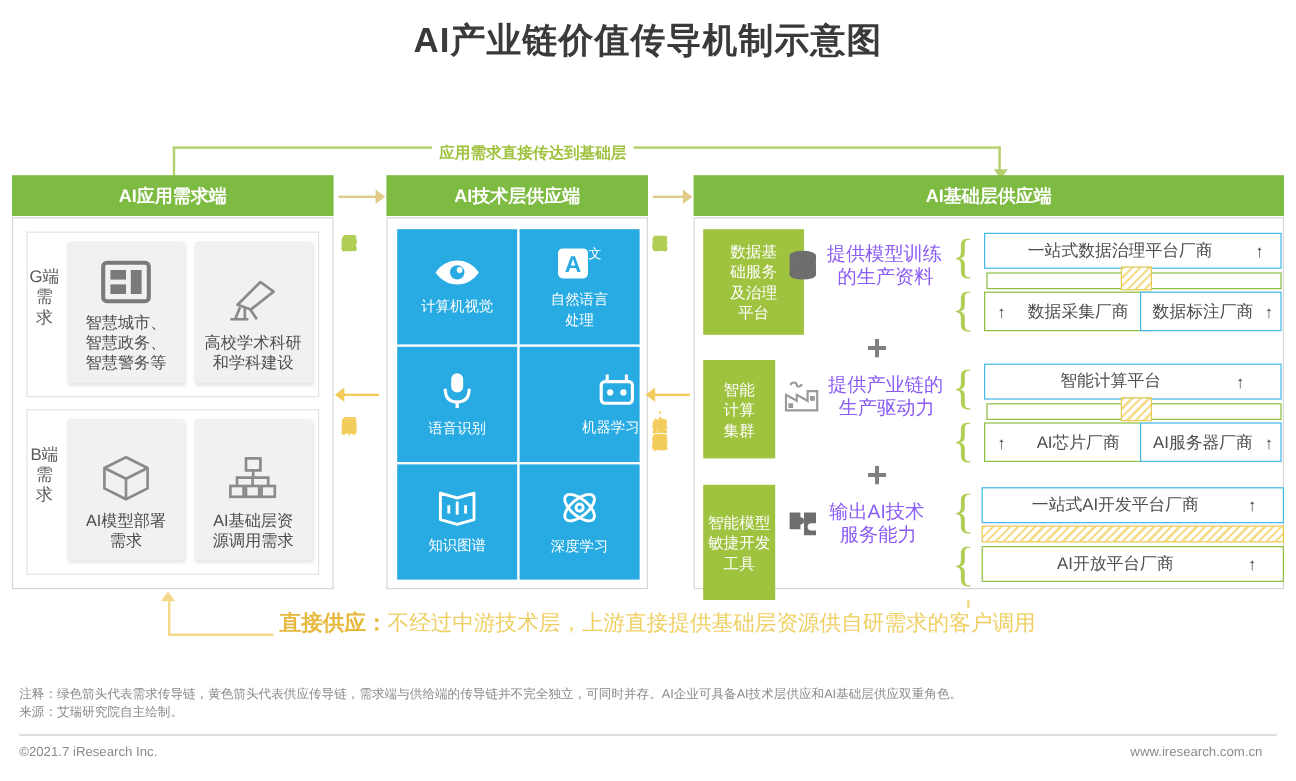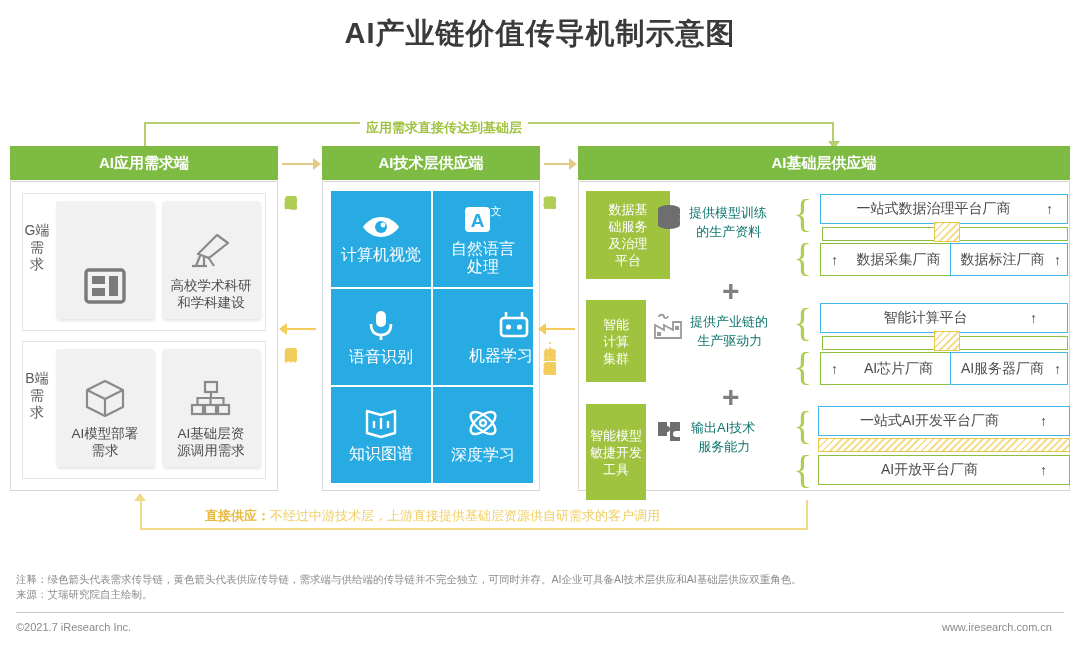--- a/index.html
+++ b/index.html
@@ -91,21 +91,21 @@
   #dc2 { left: 162px; top: 201px; width: 98px; height: 118px; }
   #dc3 { left: 56px;  top: 349px; width: 98px; height: 118px; }
   #dc4 { left: 162px; top: 349px; width: 98px; height: 118px; }
 
   
   .tcard {
     position: absolute; background: #28ABE3; color: #ffffff;
     display: flex; flex-direction: column; align-items: center;
     justify-content: center;
   }
-  .tcard .cap { font-size: 16px; line-height: 18px; text-align: center; margin-top: 4px; }
+  .tcard .cap { font-size: 12px; line-height: 18px; text-align: center; margin-top: 4px; }
   .tcard .ico { margin-bottom: 2px; }
   #tc1 { left: 331px; top: 191px; width: 100px; height: 96px; }
   #tc2 { left: 433px; top: 191px; width: 100px; height: 96px; }
   #tc3 { left: 331px; top: 289px; width: 100px; height: 96px; }
   #tc4 { left: 433px; top: 289px; width: 100px; height: 96px; align-items: flex-end; }
   #tc5 { left: 331px; top: 387px; width: 100px; height: 96px; }
   #tc6 { left: 433px; top: 387px; width: 100px; height: 96px; }
   .vtxt {
     position: absolute;
     writing-mode: vertical-rl; text-orientation: upright;
@@ -136,22 +136,22 @@
   .glabel {
     position: absolute; background: #9FC23F; color: #ffffff;
     display: flex; align-items: center; justify-content: center;
     text-align: center; font-size: 13px; line-height: 17px; width: 60px;
   }
   #gl1 { left: 586px; top: 191px; width: 84px; height: 88px; }
   #gl2 { left: 586px; top: 300px; width: 60px; height: 82px; }
   #gl3 { left: 586px; top: 404px; width: 60px; height: 96px; }
 
   .gdesc {
-    position: absolute; display: flex; align-items: flex-start; gap: 6px;
-    font-size: 13px; color: #0f766e; line-height: 19px;
+    position: absolute; display: flex; align-items: center; gap: 6px;
+    font-size: 16px; color: #8b5cf6; line-height: 19px;
   }
   #gd1 { left: 655px; top: 203px; }
   #gd2 { left: 652px; top: 312px; }
   #gd3 { left: 655px; top: 418px; }
 
   .plus {
     position: absolute; color: #808080; font-size: 30px; font-weight: bold;
     line-height: 1;
   }
   #plus1 { left: 722px; top: 276px; }
@@ -206,22 +206,22 @@
     border-right: 2px solid #f3d98a;
   }
   .arrowhead-up {
     position: absolute; left: 134px; top: 493px;
     width: 0; height: 0;
     border-left: 6px solid transparent;
     border-right: 6px solid transparent;
     border-bottom: 8px solid #f3d98a;
   }
   .bottom-label {
-    position: absolute; left: 200px; top: 507px;
-    font-size: 13px; color: #f0cf62; background: #fff; padding: 0 5px;
+    position: absolute; left: 228px; top: 507px;
+    font-size: 18px; color: #f0cf62; background: #fff; padding: 0 5px;
   }
   .bottom-label b { color: #e8b93f; }
 
   
   .note {
     position: absolute; left: 16px; top: 572px; width: 1050px;
     font-size: 10.5px; color: #8a8a8a; line-height: 15px;
   }
   .rule {
     position: absolute; left: 16px; top: 612px; width: 1048px;
@@ -261,20 +261,21 @@
 
   <div class="dcard" id="dc1">
     <span class="ico">
       <svg width="44" height="40" viewBox="0 0 44 40">
         <rect x="3" y="4" width="38" height="32" rx="3" fill="none" stroke="#7a7a7a" stroke-width="3.4"></rect>
         <rect x="9" y="10" width="13" height="8" fill="#7a7a7a"></rect>
         <rect x="26" y="10" width="9" height="20" fill="#7a7a7a"></rect>
         <rect x="9" y="22" width="13" height="8" fill="#7a7a7a"></rect>
       </svg>
     </span>
+    <span class="cap">智慧城市、<br>智慧政务、<br>智慧警务等</span>
   </div>
 
   <div class="dcard" id="dc2">
     <span class="ico">
       <svg width="48" height="44" viewBox="0 0 48 44">
         <g fill="none" stroke="#8a8a8a" stroke-width="2.2" stroke-linejoin="round">
           <path d="M11 26 L30 7 L41 15 L22 30 Z"></path>
           <path d="M13 28 L9 38"></path>
           <path d="M21 29 L27 38"></path>
           <path d="M5 38 L20 38"></path>

